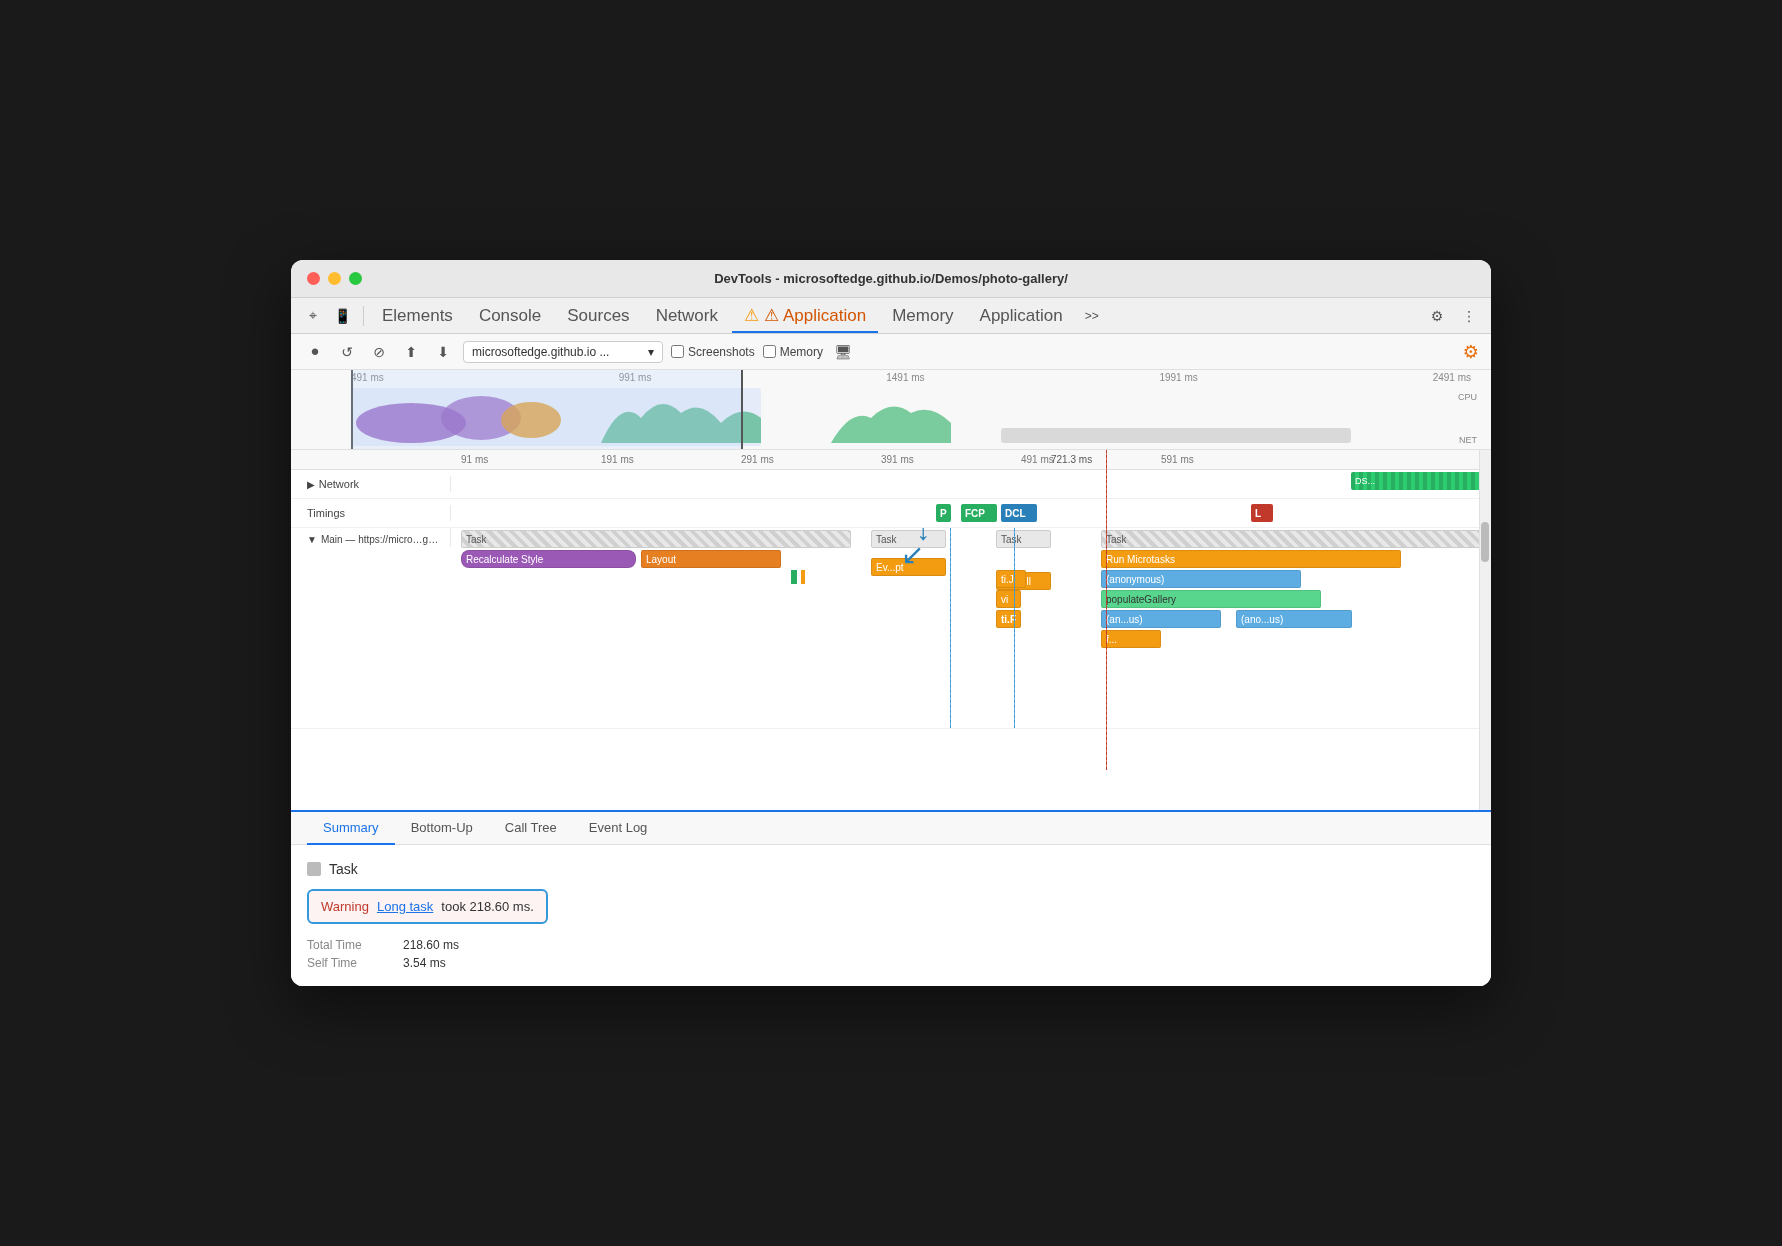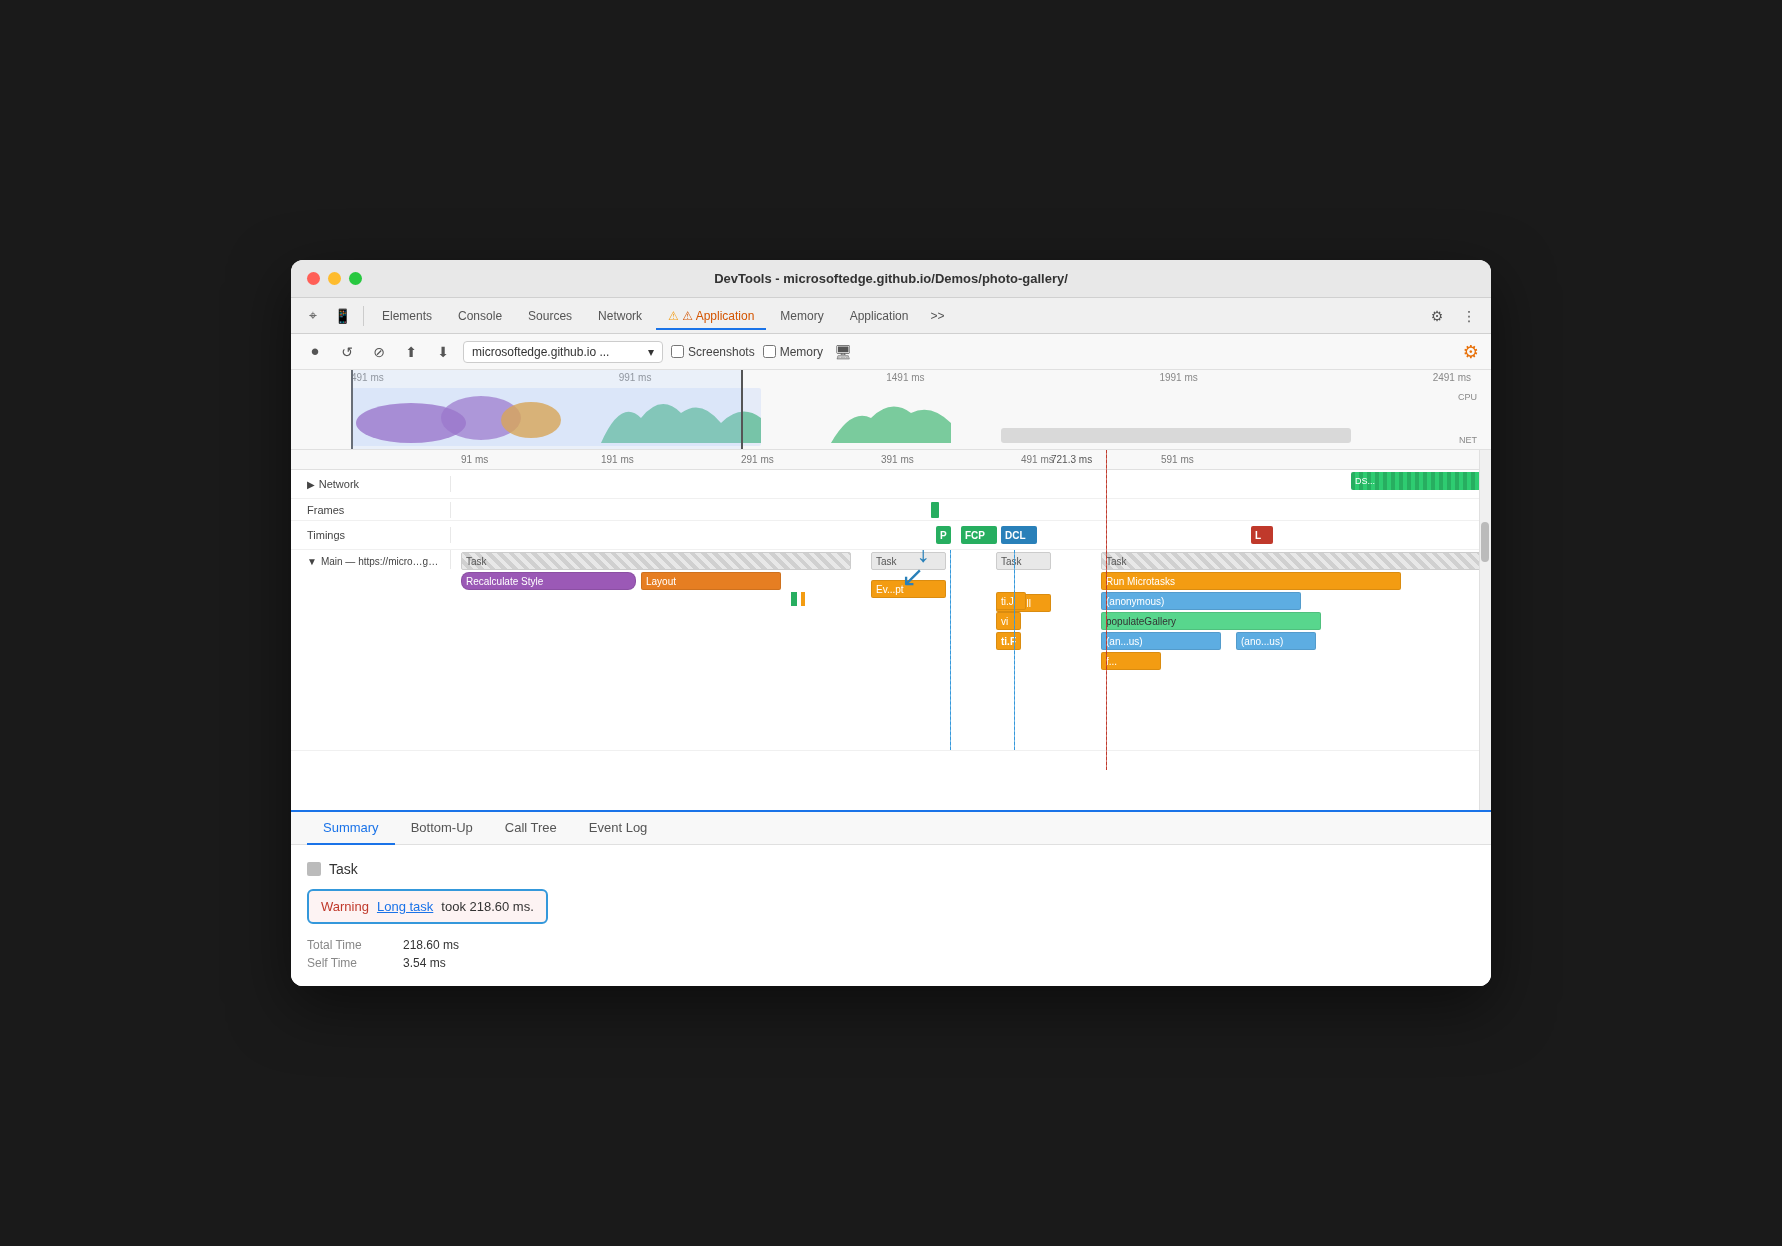--- a/index.html
+++ b/index.html
@@ -64,21 +64,21 @@
       justify-content: center;
       border-radius: 4px;
       cursor: pointer;
       color: #555;
       font-size: 14px;
       border: none;
       background: none;
     }
     .tab-item {
       padding: 6px 12px;
-      font-size: 12px;
+      font-size: 17px;
       color: #555;
       cursor: pointer;
       border-radius: 4px;
       white-space: nowrap;
     }
     .tab-item.active {
       color: #1a73e8;
       position: relative;
     }
     .tab-item.active::after {
@@ -558,29 +558,20 @@
         <div class="track-label">
           <span class="track-expand">▶</span>
           <span>Network</span>
         </div>
         <div class="track-content" style="position:relative; height:28px;">
 
           <div class="net-bar" style="left:900px; width:200px;">DS...</div>
         </div>
       </div>
 
-      <div class="track frames-track">
-        <div class="track-label">
-          <span>Frames</span>
-        </div>
-        <div class="track-content" style="position:relative; height:20px;">
-
-          <div style="position:absolute; left:480px; top:2px; width:8px; height:16px; background:#27ae60; border-radius:1px;"></div>
-        </div>
-      </div>
 
       <div class="track timings-track">
         <div class="track-label">
           <span>Timings</span>
         </div>
         <div class="track-content" style="position:relative; height:28px;">
 
           <div class="timing-badge timing-p" style="left:485px; top:5px;">P</div>
 
           <div class="timing-badge timing-fcp" style="left:510px; top:5px; width:36px;">FCP</div>
@@ -619,21 +610,21 @@
 
           <div class="flame-bar" style="left:650px; width:200px; top:42px; height:18px; background:#5dade2;">(anonymous)</div>
 
           <div class="flame-bar" style="left:545px; width:25px; top:62px; height:18px; background:#f39c12;">vi</div>
 
           <div class="flame-bar" style="left:650px; width:220px; top:62px; height:18px; background:#58d68d; color:#333;">populateGallery</div>
 
           <div class="flame-bar" style="left:545px; width:25px; top:82px; height:18px; background:#f39c12;font-weight:bold;">ti.F</div>
 
           <div class="flame-bar" style="left:650px; width:120px; top:82px; height:18px; background:#5dade2;">(an...us)</div>
-          <div class="flame-bar" style="left:785px; width:80px; top:82px; height:18px; background:#5dade2;">(ano...us)</div>
+          <div class="flame-bar" style="left:785px; width:116px; top:82px; height:18px; background:#5dade2;">(ano...us)</div>
 
           <div class="flame-bar" style="left:650px; width:60px; top:102px; height:18px; background:#f39c12;">f...</div>
 
           <div style="position:absolute; left:340px; top:42px; width:6px; height:14px; background:#27ae60;"></div>
           <div style="position:absolute; left:350px; top:42px; width:4px; height:14px; background:#f39c12;"></div>
 
           <div class="vline vline-blue" style="left:499px; top:0; bottom:0;"></div>
           <div class="vline vline-blue" style="left:563px; top:0; bottom:0;"></div>
 
           <div class="arrow-indicator" style="left:465px; top:-10px; transform:rotate(180deg);">↑</div>

